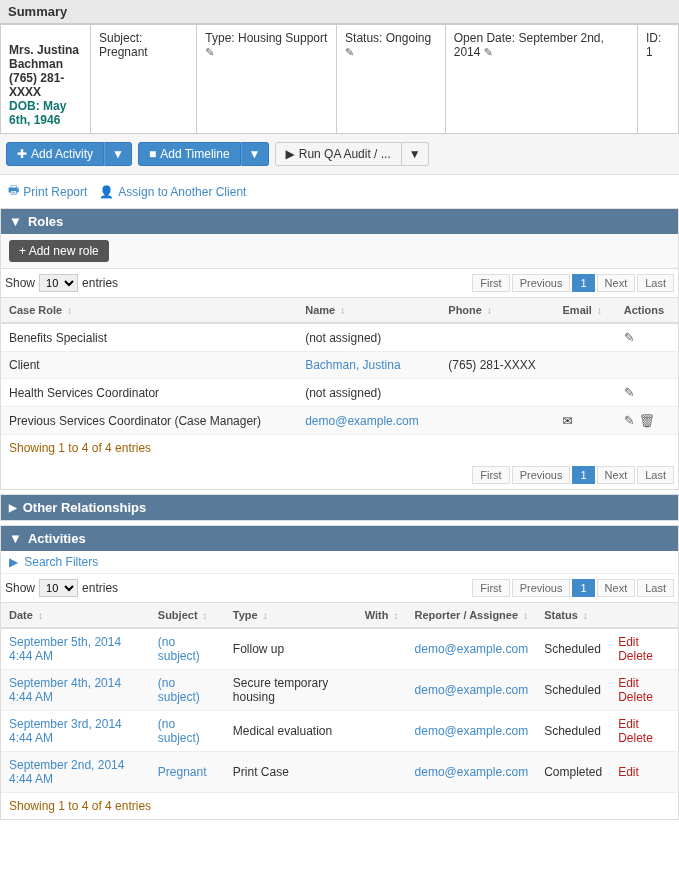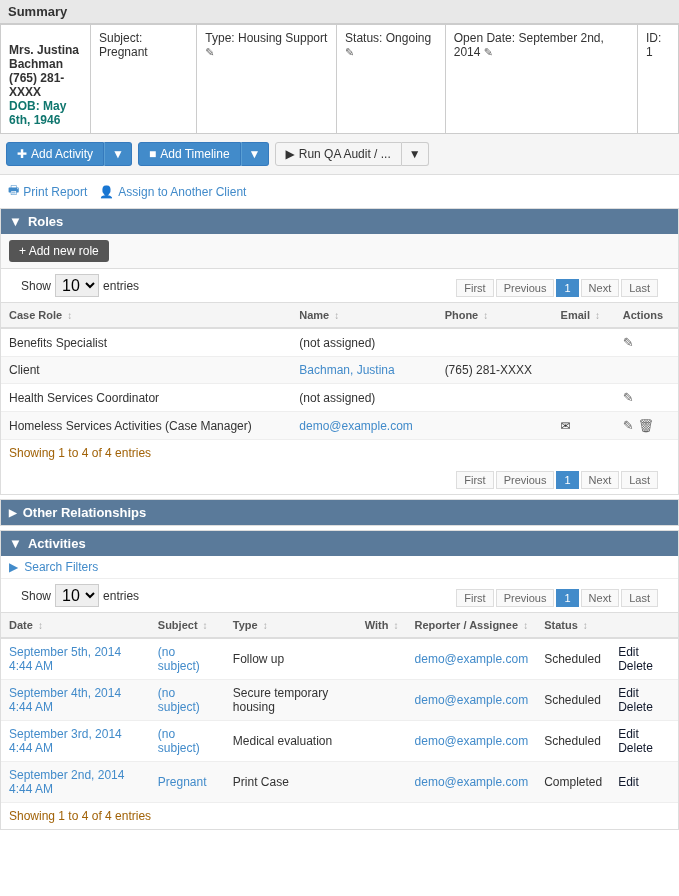--- a/index.html
+++ b/index.html
@@ -26,35 +26,35 @@
 
     .secondary-toolbar { display: flex; align-items: center; padding: 6px 8px; gap: 12px; }
     .link-btn { color: #428bca; cursor: pointer; text-decoration: none; font-size: 12px; display: flex; align-items: center; gap: 4px; background: none; border: none; }
 
     .section-header { background: #5a7a9a; color: white; padding: 5px 8px; display: flex; align-items: center; gap: 6px; font-size: 13px; font-weight: bold; }
     .section-toggle { cursor: pointer; color: white; }
 
     .roles-toolbar { padding: 6px 8px; background: #f9f9f9; border-bottom: 1px solid #ddd; }
     .add-role-btn { background: #555; color: white; border: none; padding: 4px 10px; cursor: pointer; font-size: 12px; border-radius: 3px; display: flex; align-items: center; gap: 4px; text-align: right; }
 
-    .entries-bar { display: flex; align-items: flex-end; justify-content: space-between; padding: 5px 20px; }
+    .entries-bar { display: flex; align-items: flex-start; justify-content: space-between; padding: 5px 4px; }
     .entries-left { display: flex; align-items: center; gap: 4px; }
     .entries-right { display: flex; align-items: center; gap: 2px; }
     .page-btn { border: 1px solid #ddd; padding: 2px 7px; cursor: pointer; background: #f9f9f9; font-size: 11px; color: #666; }
     .page-btn.active { background: #428bca; color: white; border-color: #428bca; }
-    select.entries-select { border: 1px solid #ccc; padding: 1px 2px; font-size: 16px; }
+    select.entries-select { border: 1px solid #ccc; padding: 1px 2px; font-size: 11px; }
 
     table.data-table { width: 100%; border-collapse: collapse; padding-left: 12px; }
     table.data-table th { background: #f5f5f5; border-top: 1px solid #ddd; border-bottom: 2px solid #ddd; padding: 6px 8px; text-align: left; font-size: 11px; color: #555; white-space: nowrap; }
     table.data-table th .sort-icon { color: #aaa; font-size: 10px; margin-left: 2px; }
     table.data-table td { padding: 6px 8px; border-bottom: 1px solid #eee; font-size: 12px; vertical-align: middle; }
     table.data-table tr:nth-child(even) { background: #f9f9f9; }
     .link-cell { color: #428bca; cursor: pointer; }
     .action-icon { color: #666; cursor: pointer; margin-right: 4px; font-size: 13px; }
-    .action-link { color: #0f172a; cursor: pointer; font-size: 12px; }
+    .action-link { color: #b91c1c; cursor: pointer; font-size: 12px; }
 
     .showing-text { padding: 6px 8px; color: #a16207; font-size: 12px; }
 
     .other-rel-header { background: #5a7a9a; color: white; padding: 5px 8px; display: flex; align-items: center; gap: 6px; font-size: 13px; font-weight: bold; cursor: pointer; }
     .other-rel-header .arrow { font-size: 10px; }
 
     .search-filters { padding: 4px 8px; display: flex; align-items: center; gap: 6px; color: #428bca; cursor: pointer; font-size: 12px; border-bottom: 1px solid #eee; }
 
     .border-section { border: 1px solid #ddd; margin-bottom: 4px; }
   </style>
@@ -185,21 +185,21 @@
     <td></td>
   </tr>
         <tr>
     <td>Health Services Coordinator</td>
     <td>(not assigned)</td>
     <td></td>
     <td></td>
     <td><span class="action-icon">✎</span></td>
   </tr>
         <tr>
-    <td>Homeless Services Activities (Case Manager)</td>
+    <td>Previous Services Coordinator (Case Manager)</td>
     <td><span class="link-cell">demo@example.com</span></td>
     <td></td>
     <td><span>✉</span></td>
     <td><span class="action-icon">✎</span><span class="action-icon">🗑</span></td>
   </tr>
       </tbody>
   </table>
 
   <div class="showing-text">Showing 1 to 4 of 4 entries</div>
 

